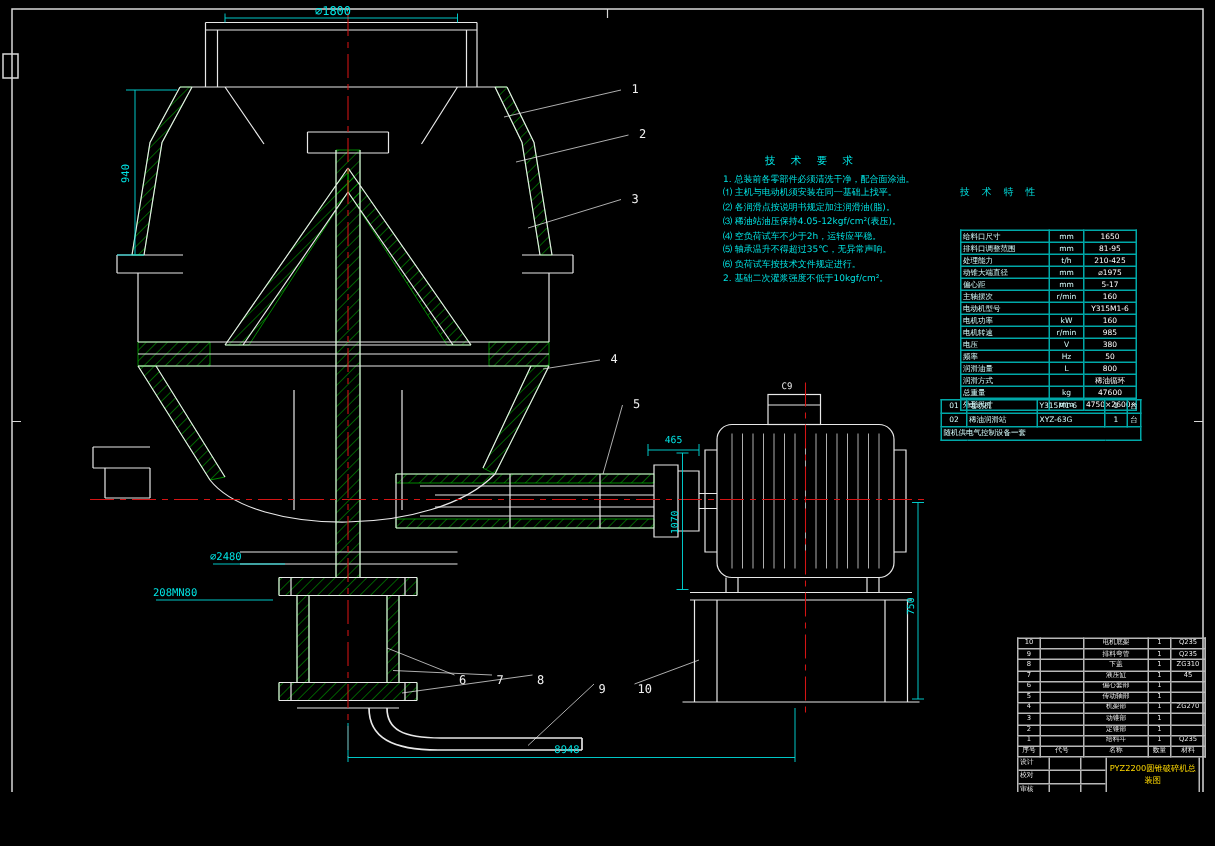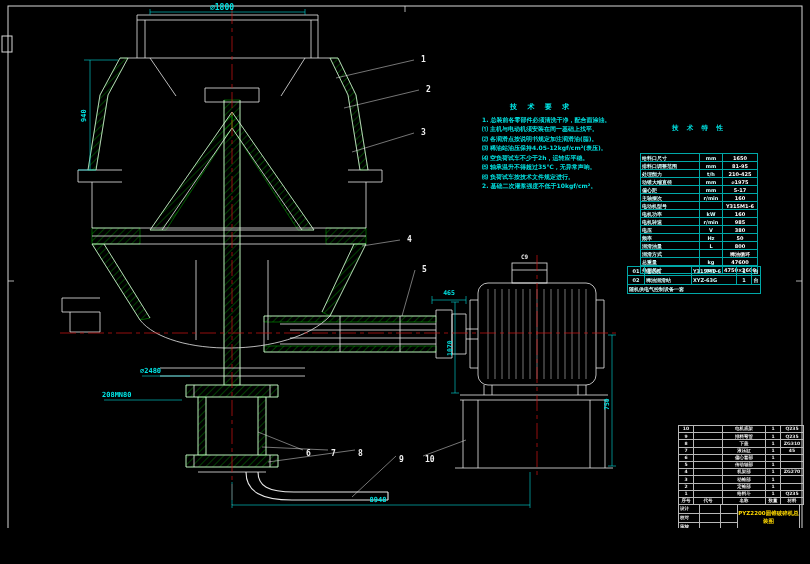--- a/index.html
+++ b/index.html
@@ -1,26 +1,26 @@
 <!DOCTYPE html>
 <html><head>
 <meta charset="utf-8">
 <style>
   html,body{margin:0;padding:0;background:#000;}
   .stage{position:relative;width:810px;height:528px;background:#000;overflow:hidden;
-         font-family:"DejaVu Sans",sans-serif;font-weight:bold;}
+         font-family:"DejaVu Sans",sans-serif;}
   .stage svg{position:absolute;left:0;top:0;}
   .overlay{position:absolute;}
   
   .notes{left:482px;top:103px;width:140px;color:#00e0e0;font-size:6px;line-height:9.5px;}
   .notes .nt{font-size:7px;letter-spacing:4px;text-align:left;margin:0 0 2px 28px;color:#00eded;}
   .notes .nl{white-space:nowrap;}
   
   .techwrap{left:640px;top:124px;width:118px;}
-  .techwrap .tt-title{color:#00e0e0;font-size:6.5px;letter-spacing:3px;text-align:center;margin-bottom:20px;}
+  .techwrap .tt-title{color:#00e0e0;font-size:6.5px;letter-spacing:3px;margin-bottom:20px;}
   table.tt{border-collapse:collapse;width:100%;table-layout:fixed;}
   table.tt td{border:0.6px solid #00a8a8;font-size:5px;line-height:6px;height:7px;
               padding:0 1px;color:#d6ffff;white-space:nowrap;overflow:hidden;}
   table.tt td.val{color:#ffffff;text-align:center;}
   table.tt td.unit{text-align:center;}
   
   .accwrap{left:627px;top:266px;width:134px;}
   table.acc{border-collapse:collapse;width:100%;table-layout:fixed;}
   table.acc td{border:0.6px solid #00a8a8;font-size:5px;line-height:6px;height:8px;
                padding:0 1px;color:#d6ffff;white-space:nowrap;overflow:hidden;}

